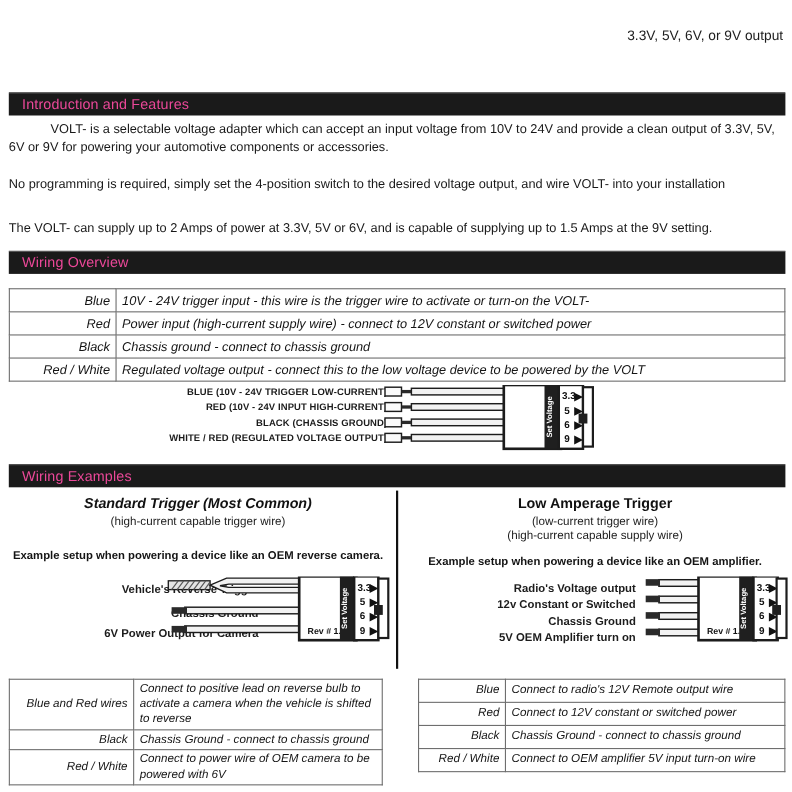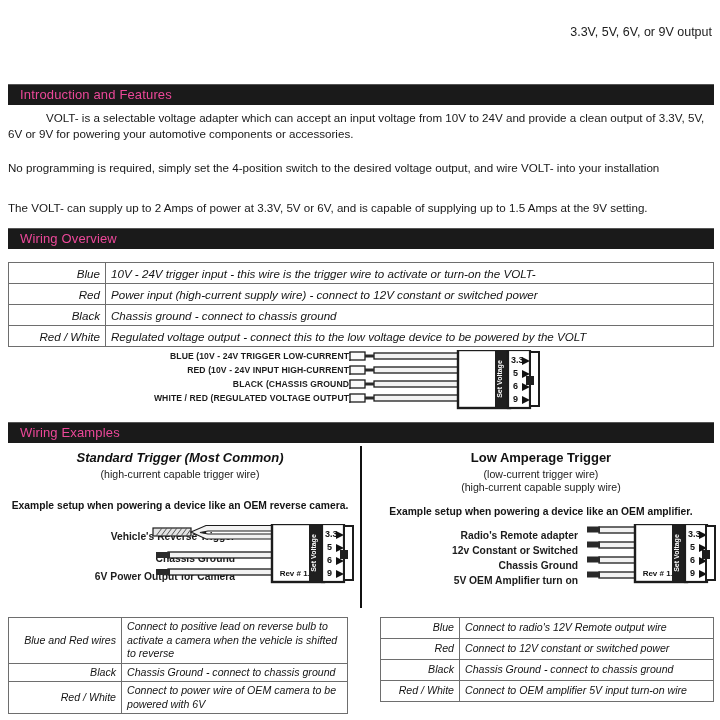--- a/index.html
+++ b/index.html
@@ -318,21 +318,21 @@
       <td class="desc">Connect to power wire of OEM camera to be powered with 6V</td>
     </tr>
   </tbody>
 </table>
 
 <div class="example-title" style="left:368px; top:450px; width:346px;">Low Amperage Trigger</div>
 <div class="example-sub" style="left:368px; top:468px; width:346px;">(low-current trigger wire)</div>
 <div class="example-sub" style="left:368px; top:481px; width:346px;">(high-current capable supply wire)</div>
 <div class="example-caption" style="left:368px; top:506px; width:346px;">Example setup when powering a device like an OEM amplifier.</div>
 
-<div class="wire-name" style="left:370px; top:530px; width:208px;">Radio's Remote adapter</div>
+<div class="wire-name" style="left:370px; top:530px; width:208px;">Radio's Voltage output</div>
 <div class="wire-name" style="left:370px; top:545px; width:208px;">12v Constant or Switched</div>
 <div class="wire-name" style="left:370px; top:560px; width:208px;">Chassis Ground</div>
 <div class="wire-name" style="left:370px; top:575px; width:208px;">5V OEM Amplifier turn on</div>
 
 <svg class="device-svg" style="left:585px; top:524px;" width="132" height="64" viewBox="0 0 132 64">
   <g stroke="#1c1c1c" fill="#f2f2f2" stroke-width="1.3">
     <rect x="14" y="3" width="38" height="6"></rect>
     <rect x="14" y="18" width="38" height="6"></rect>
     <rect x="14" y="33" width="38" height="6"></rect>
     <rect x="14" y="48" width="38" height="6"></rect>

